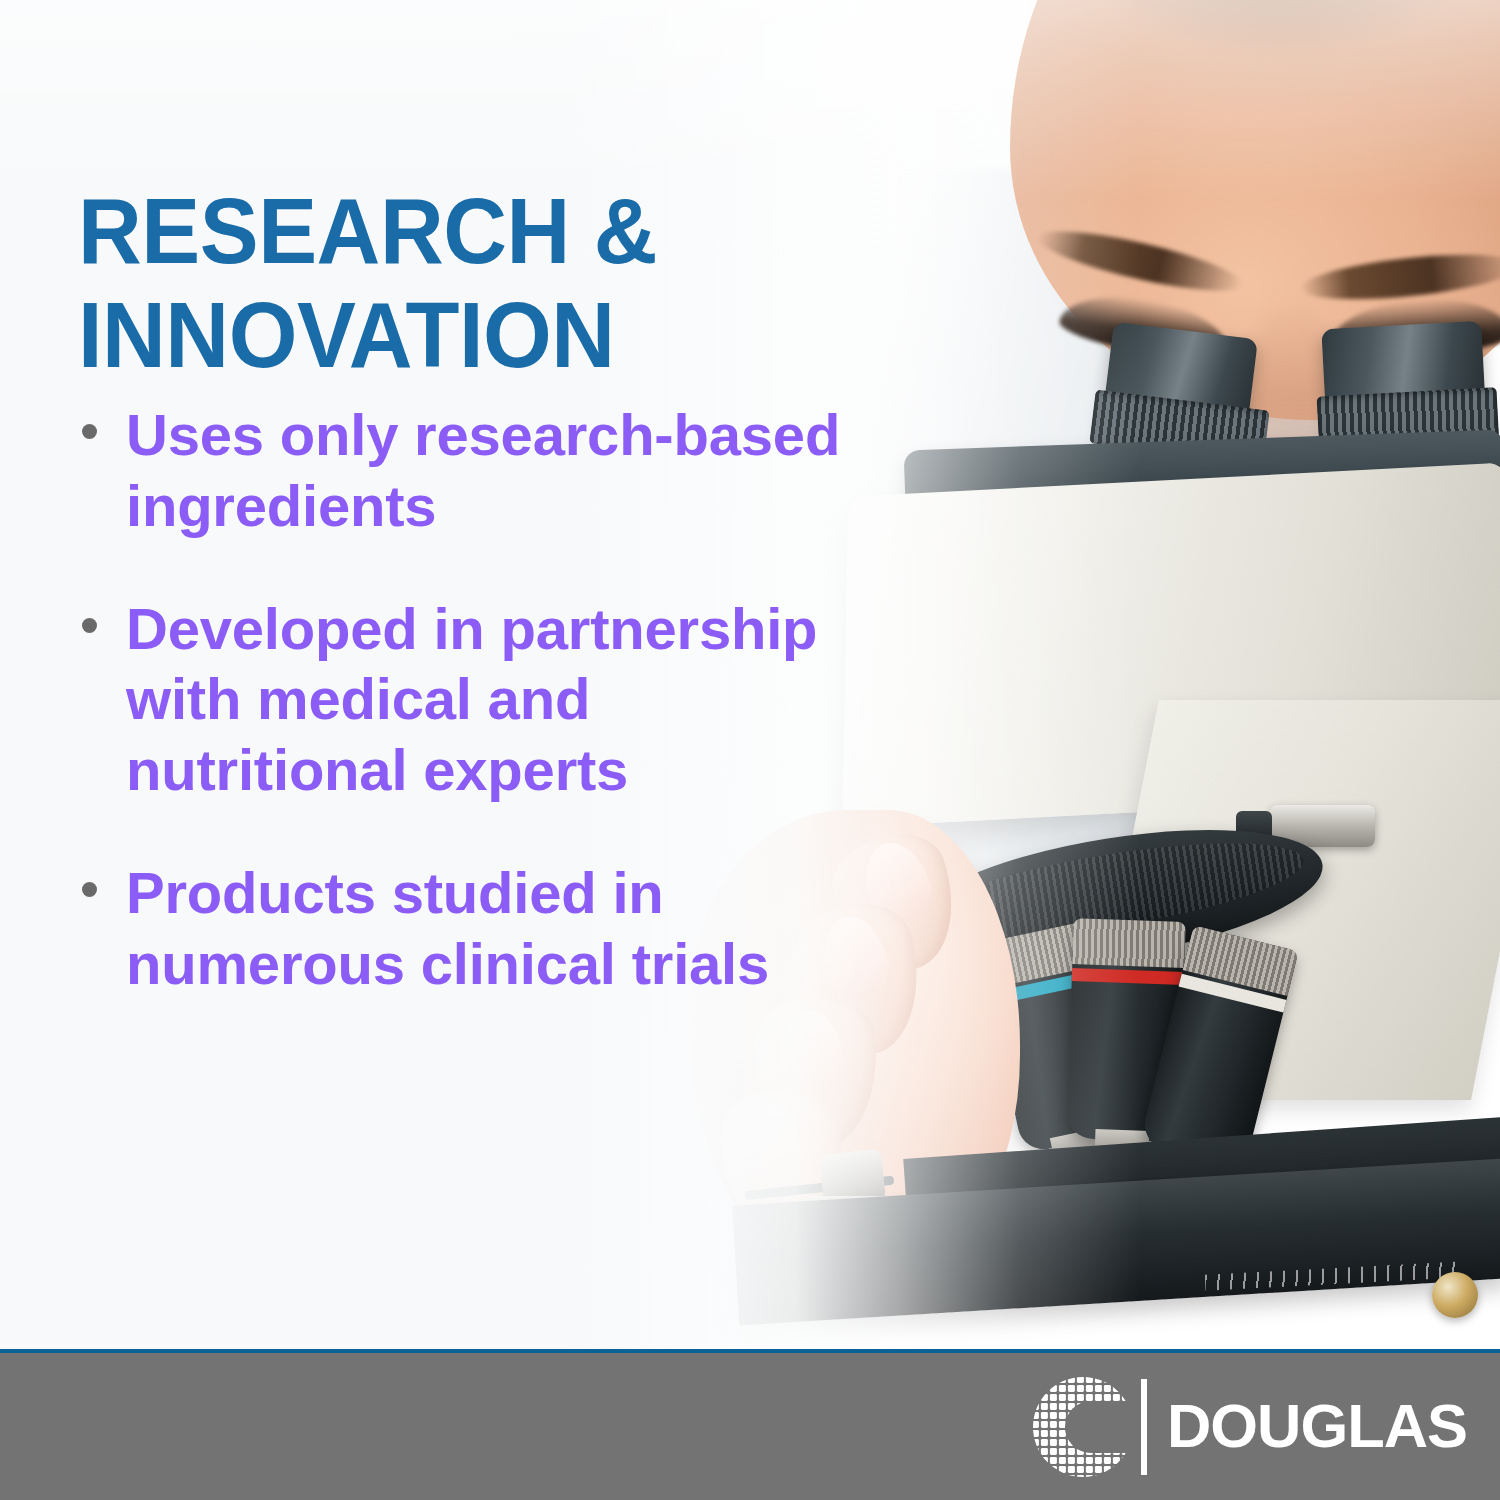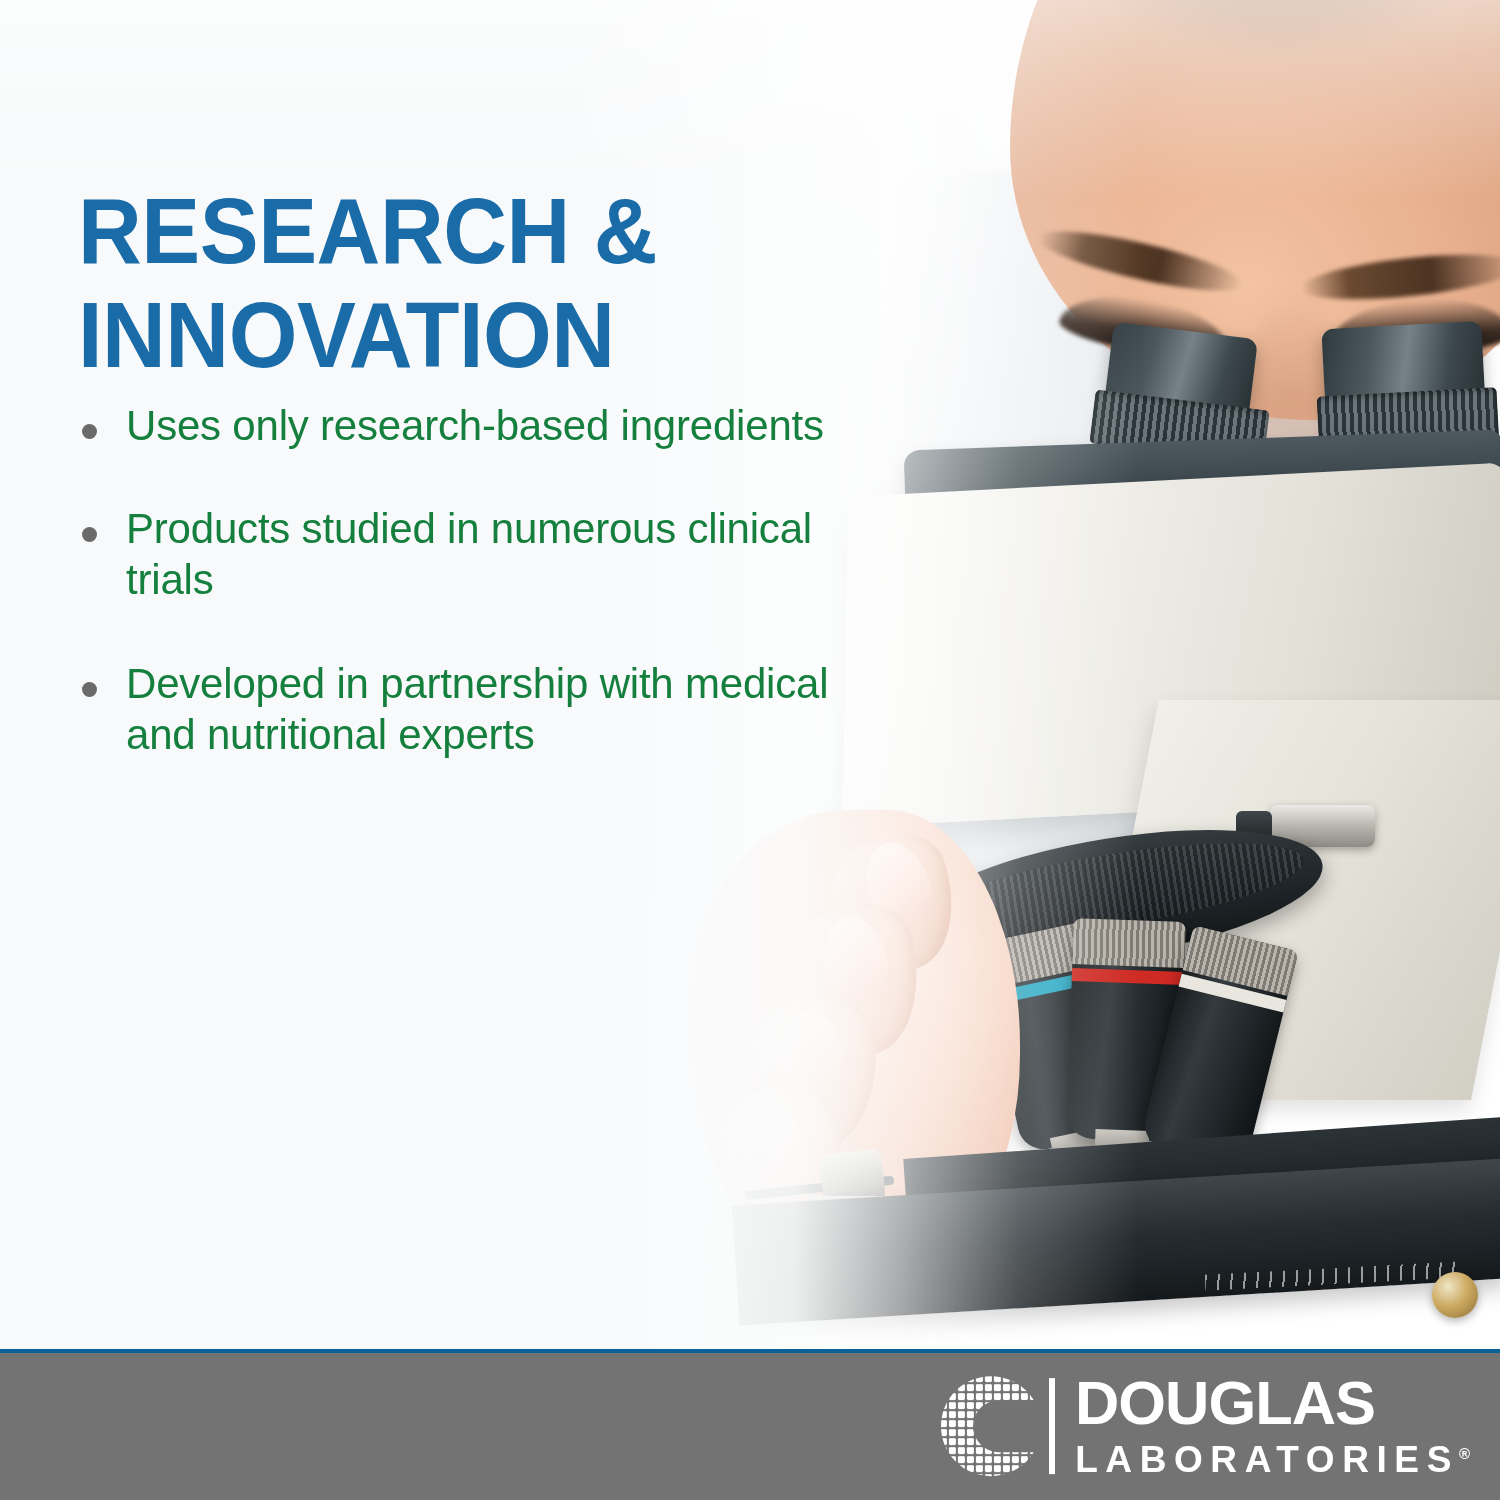--- a/index.html
+++ b/index.html
@@ -333,24 +333,25 @@
     position: absolute;
     left: 78px; top: 400px;
     width: 790px;
     list-style: none;
     margin: 0; padding: 0;
   }
   .bullet {
     position: relative;
     padding-left: 48px;
     margin-bottom: 52px;
-    color: #15803d;
-    font-size: 42px;
+    color: #8b5cf6;
+    font-size: 58px;
     line-height: 1.22;
     letter-spacing: -0.2px;
+    font-weight: bold;
   }
   .bullet:last-child { margin-bottom: 0; }
   .bullet .dot {
     position: absolute;
     left: 4px; top: 24px;
     width: 15px; height: 15px;
     border-radius: 50%;
     background: #6a6a6a;
   }
 
@@ -494,25 +495,25 @@
       <span class="l2">INNOVATION</span>
     </h1>
 
     <ul class="bullets">
       <li class="bullet">
         <span class="dot"></span>
         <span>Uses only research-based ingredients</span>
       </li>
       <li class="bullet">
         <span class="dot"></span>
-        <span>Products studied in numerous clinical trials</span>
+        <span>Developed in partnership with medical and nutritional experts</span>
       </li>
       <li class="bullet">
         <span class="dot"></span>
-        <span>Developed in partnership with medical and nutritional experts</span>
+        <span>Products studied in numerous clinical trials</span>
       </li>
     </ul>
   </div>
 
   <div class="footer">
     <div class="logo">
 
       <svg class="logo-mark" viewBox="0 0 104 104">
         <defs>
           <clipPath id="discClip">
@@ -530,18 +531,17 @@
         </defs>
         <g mask="url(#discMask)">
           <rect x="0" y="0" width="104" height="104" fill="url(#dots)"></rect>
         </g>
       </svg>
 
       <span class="logo-rule"></span>
 
       <span class="logo-words">
         <span class="logo-top">DOUGLAS</span>
-        <span class="logo-bottom"><span>LABORATORIES</span><span class="reg">®</span></span>
       </span>
     </div>
   </div>
 
 </div>
 
 </body></html>

